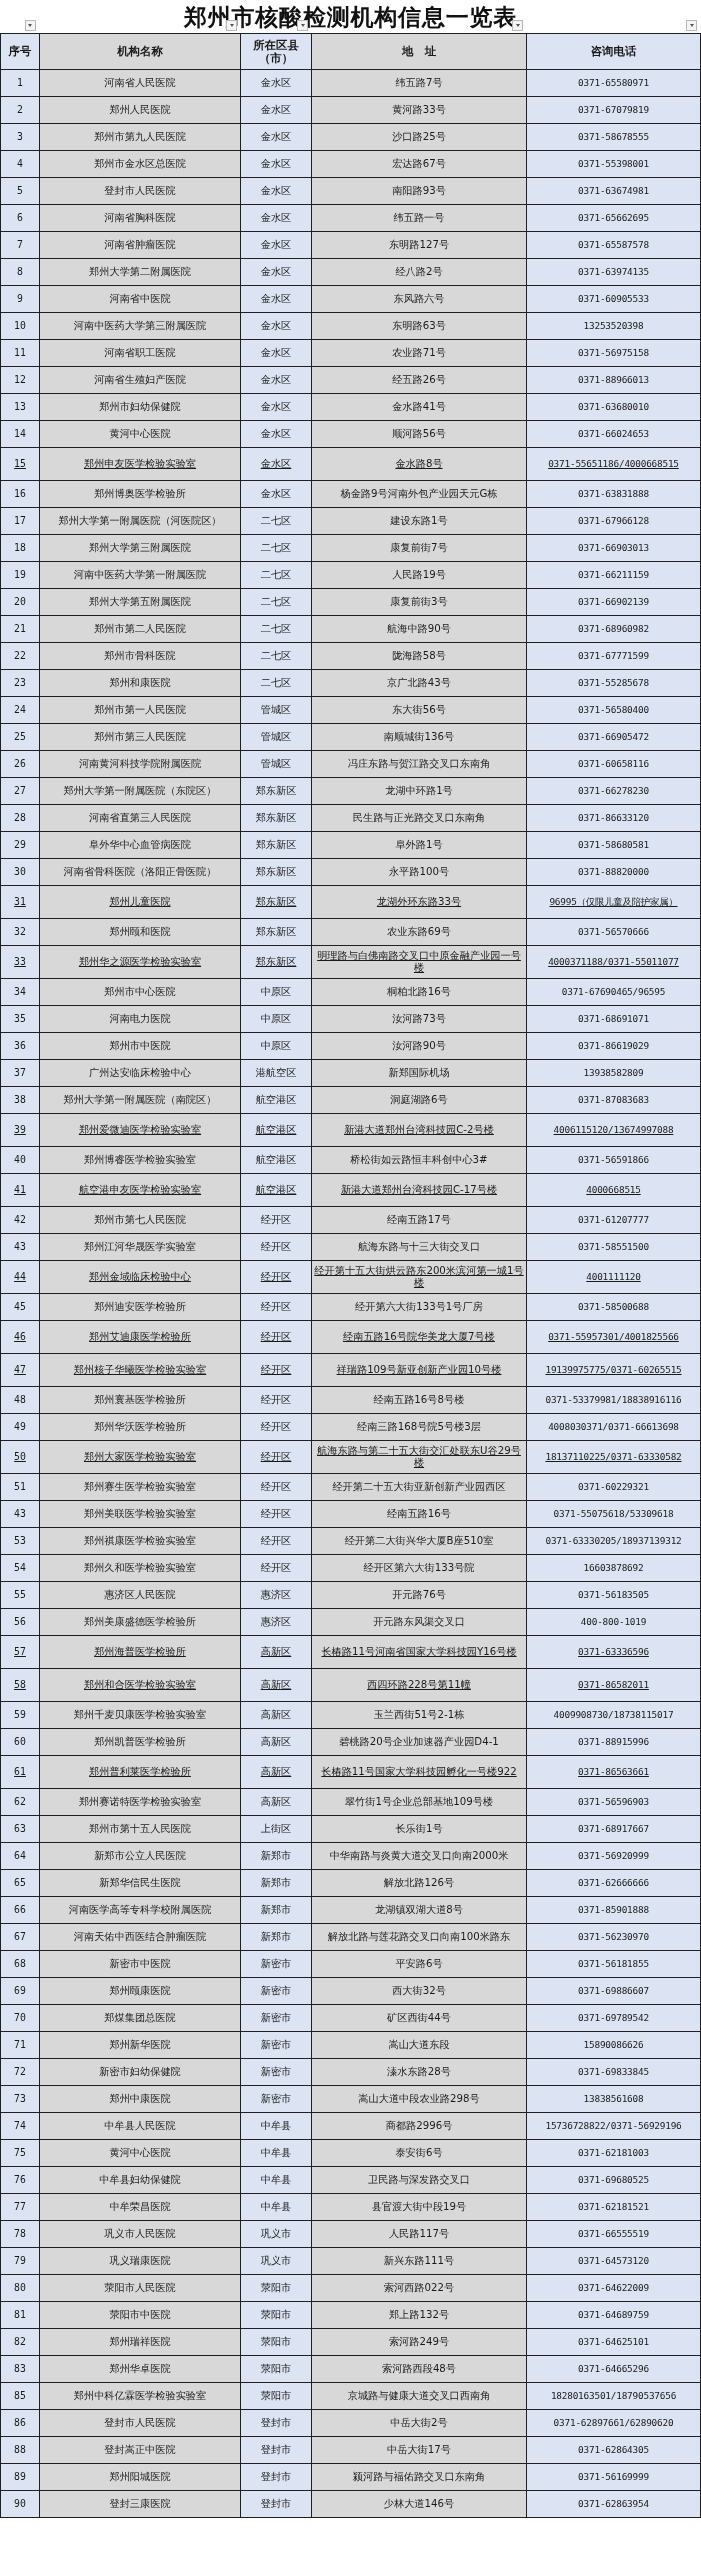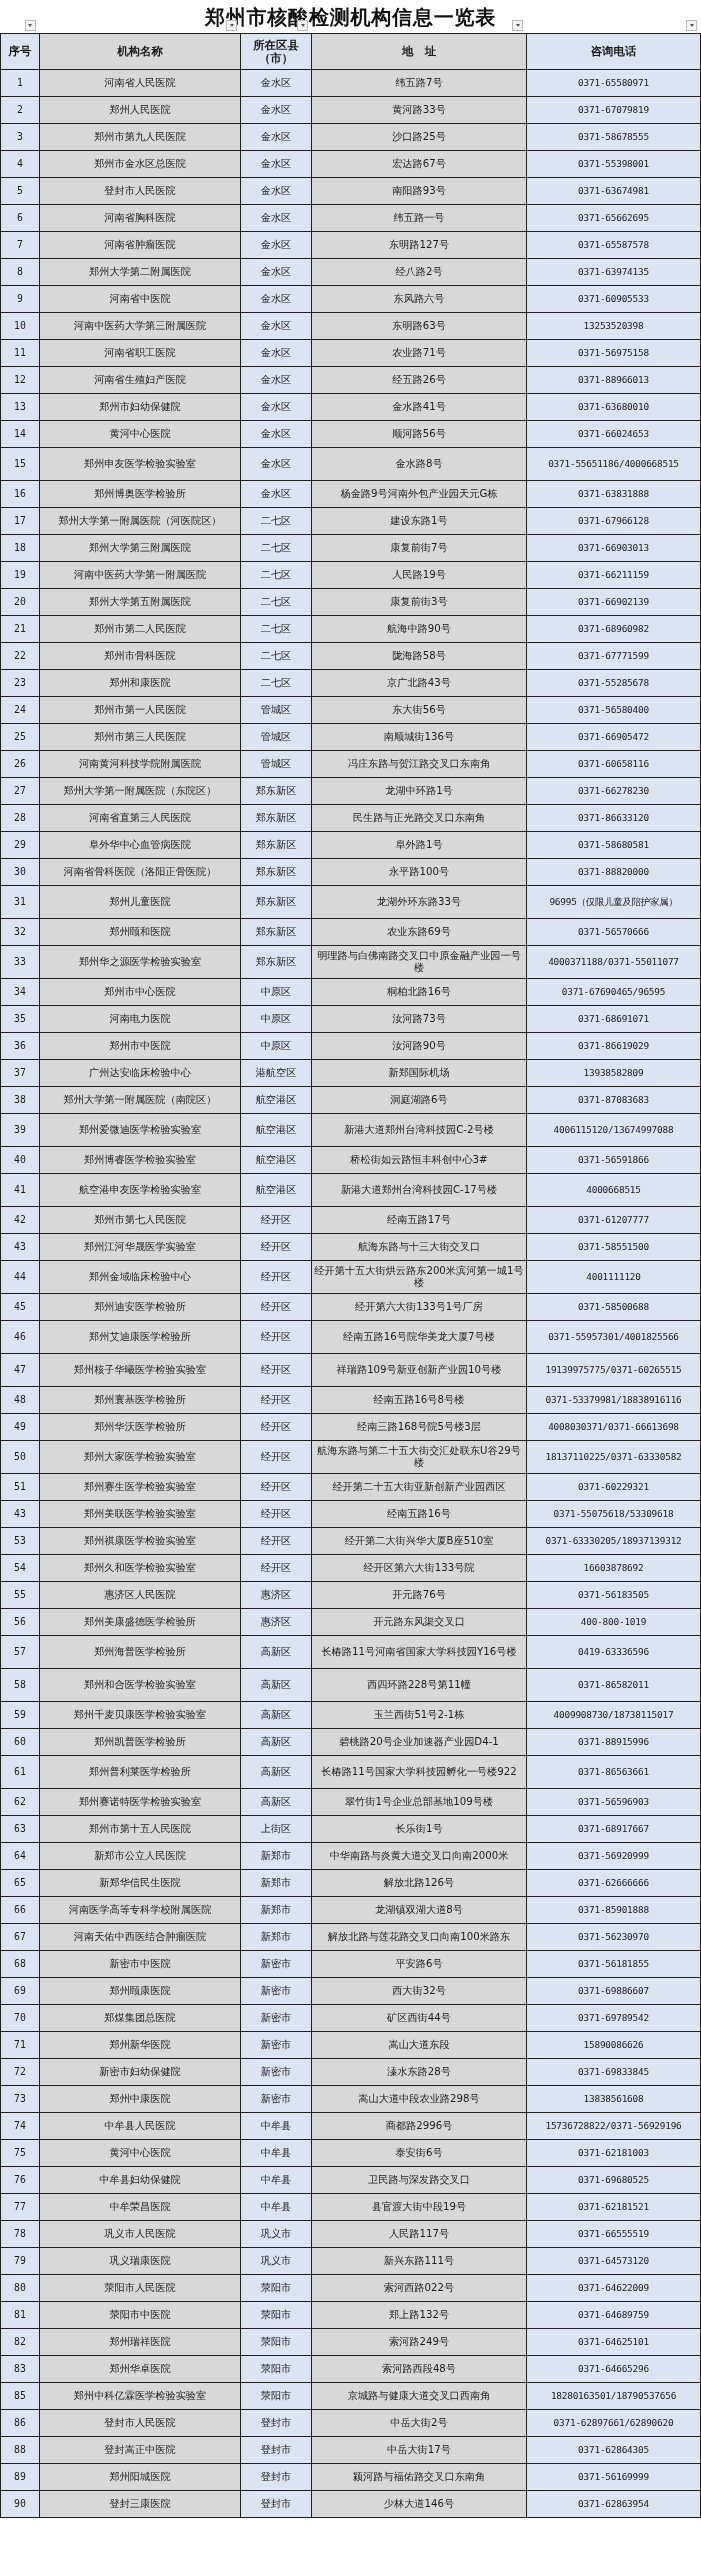--- a/index.html
+++ b/index.html
@@ -5,21 +5,21 @@
   * { box-sizing: border-box; margin: 0; padding: 0; }
   html, body { width: 701px; background: #ffffff; }
   body { font-family: "DejaVu Sans", "Liberation Sans", sans-serif; color: #1a1a1a; }
   .sheet { width: 701px; height: 2576px; position: relative; overflow: hidden; background: #fff; }
   .title-row {
     height: 33px; position: relative; background: #fff;
     display: flex; align-items: center; justify-content: center;
   }
   .title {
     font-family: Liberation Sans, sans-serif;
-    font-size: 20px; font-weight: bold; letter-spacing: 0.8px; color: #111;
+    font-size: 23px; font-weight: bold; letter-spacing: 0.8px; color: #111;
     margin-top: 1.6px;
   }
   .filter-btn {
     position: absolute; top: 19.6px; width: 11.4px; height: 11.4px;
     border: 0.8px solid #b9b9b9; background: #f4f4f4;
     display: flex; align-items: center; justify-content: center;
   }
   .filter-btn::after {
     content: ""; width: 0; height: 0;
     border-left: 2.4px solid transparent; border-right: 2.4px solid transparent;
@@ -29,21 +29,21 @@
   td, th {
     border: 0.8px solid #1f1f1f; text-align: center; vertical-align: middle;
     font-size: 10.2px; line-height: 12.2px; padding: 0.8px 1.6px; overflow: hidden;
   }
   th { font-weight: bold; font-size: 11.4px; height: 36px; }
   col.c1 { width: 39px; } col.c2 { width: 201px; } col.c3 { width: 71px; }
   col.c4 { width: 215px; } col.c5 { width: 174px; }
   .blue { background: #dce3f2; }
   .gray { background: #d8d8d8; }
   tr.r td { height: 27px; }
-  tr.r.tall td { height: 33px; }
+  tr.r.tall td { height: 33px; text-decoration: underline; }
   td.phone { font-family: "DejaVu Sans Mono", "Liberation Mono", monospace; font-size: 9.4px; letter-spacing: -0.2px; }
   td.num { font-family: "DejaVu Sans Mono", "Liberation Mono", monospace; font-size: 9.8px; }
 </style>
 </head>
 <body>
 
 <div class="sheet">
   <div class="title-row">
     <span class="title">郑州市核酸检测机构信息一览表</span>
     <span class="filter-btn" style="left:24.5px"></span>
@@ -461,21 +461,21 @@
           <td class="gray">郑州美康盛德医学检验所</td>
           <td class="blue">惠济区</td>
           <td class="gray">开元路东风渠交叉口</td>
           <td class="blue phone">400-800-1019</td>
         </tr>
         <tr class="r tall">
           <td class="blue num">57</td>
           <td class="gray">郑州海普医学检验所</td>
           <td class="blue">高新区</td>
           <td class="gray">长椿路11号河南省国家大学科技园Y16号楼</td>
-          <td class="blue phone">0419-63336596</td>
+          <td class="blue phone">0371-63336596</td>
         </tr>
         <tr class="r tall">
           <td class="blue num">58</td>
           <td class="gray">郑州和合医学检验实验室</td>
           <td class="blue">高新区</td>
           <td class="gray">西四环路228号第11幢</td>
           <td class="blue phone">0371-86582011</td>
         </tr>
         <tr class="r">
           <td class="blue num">59</td>

